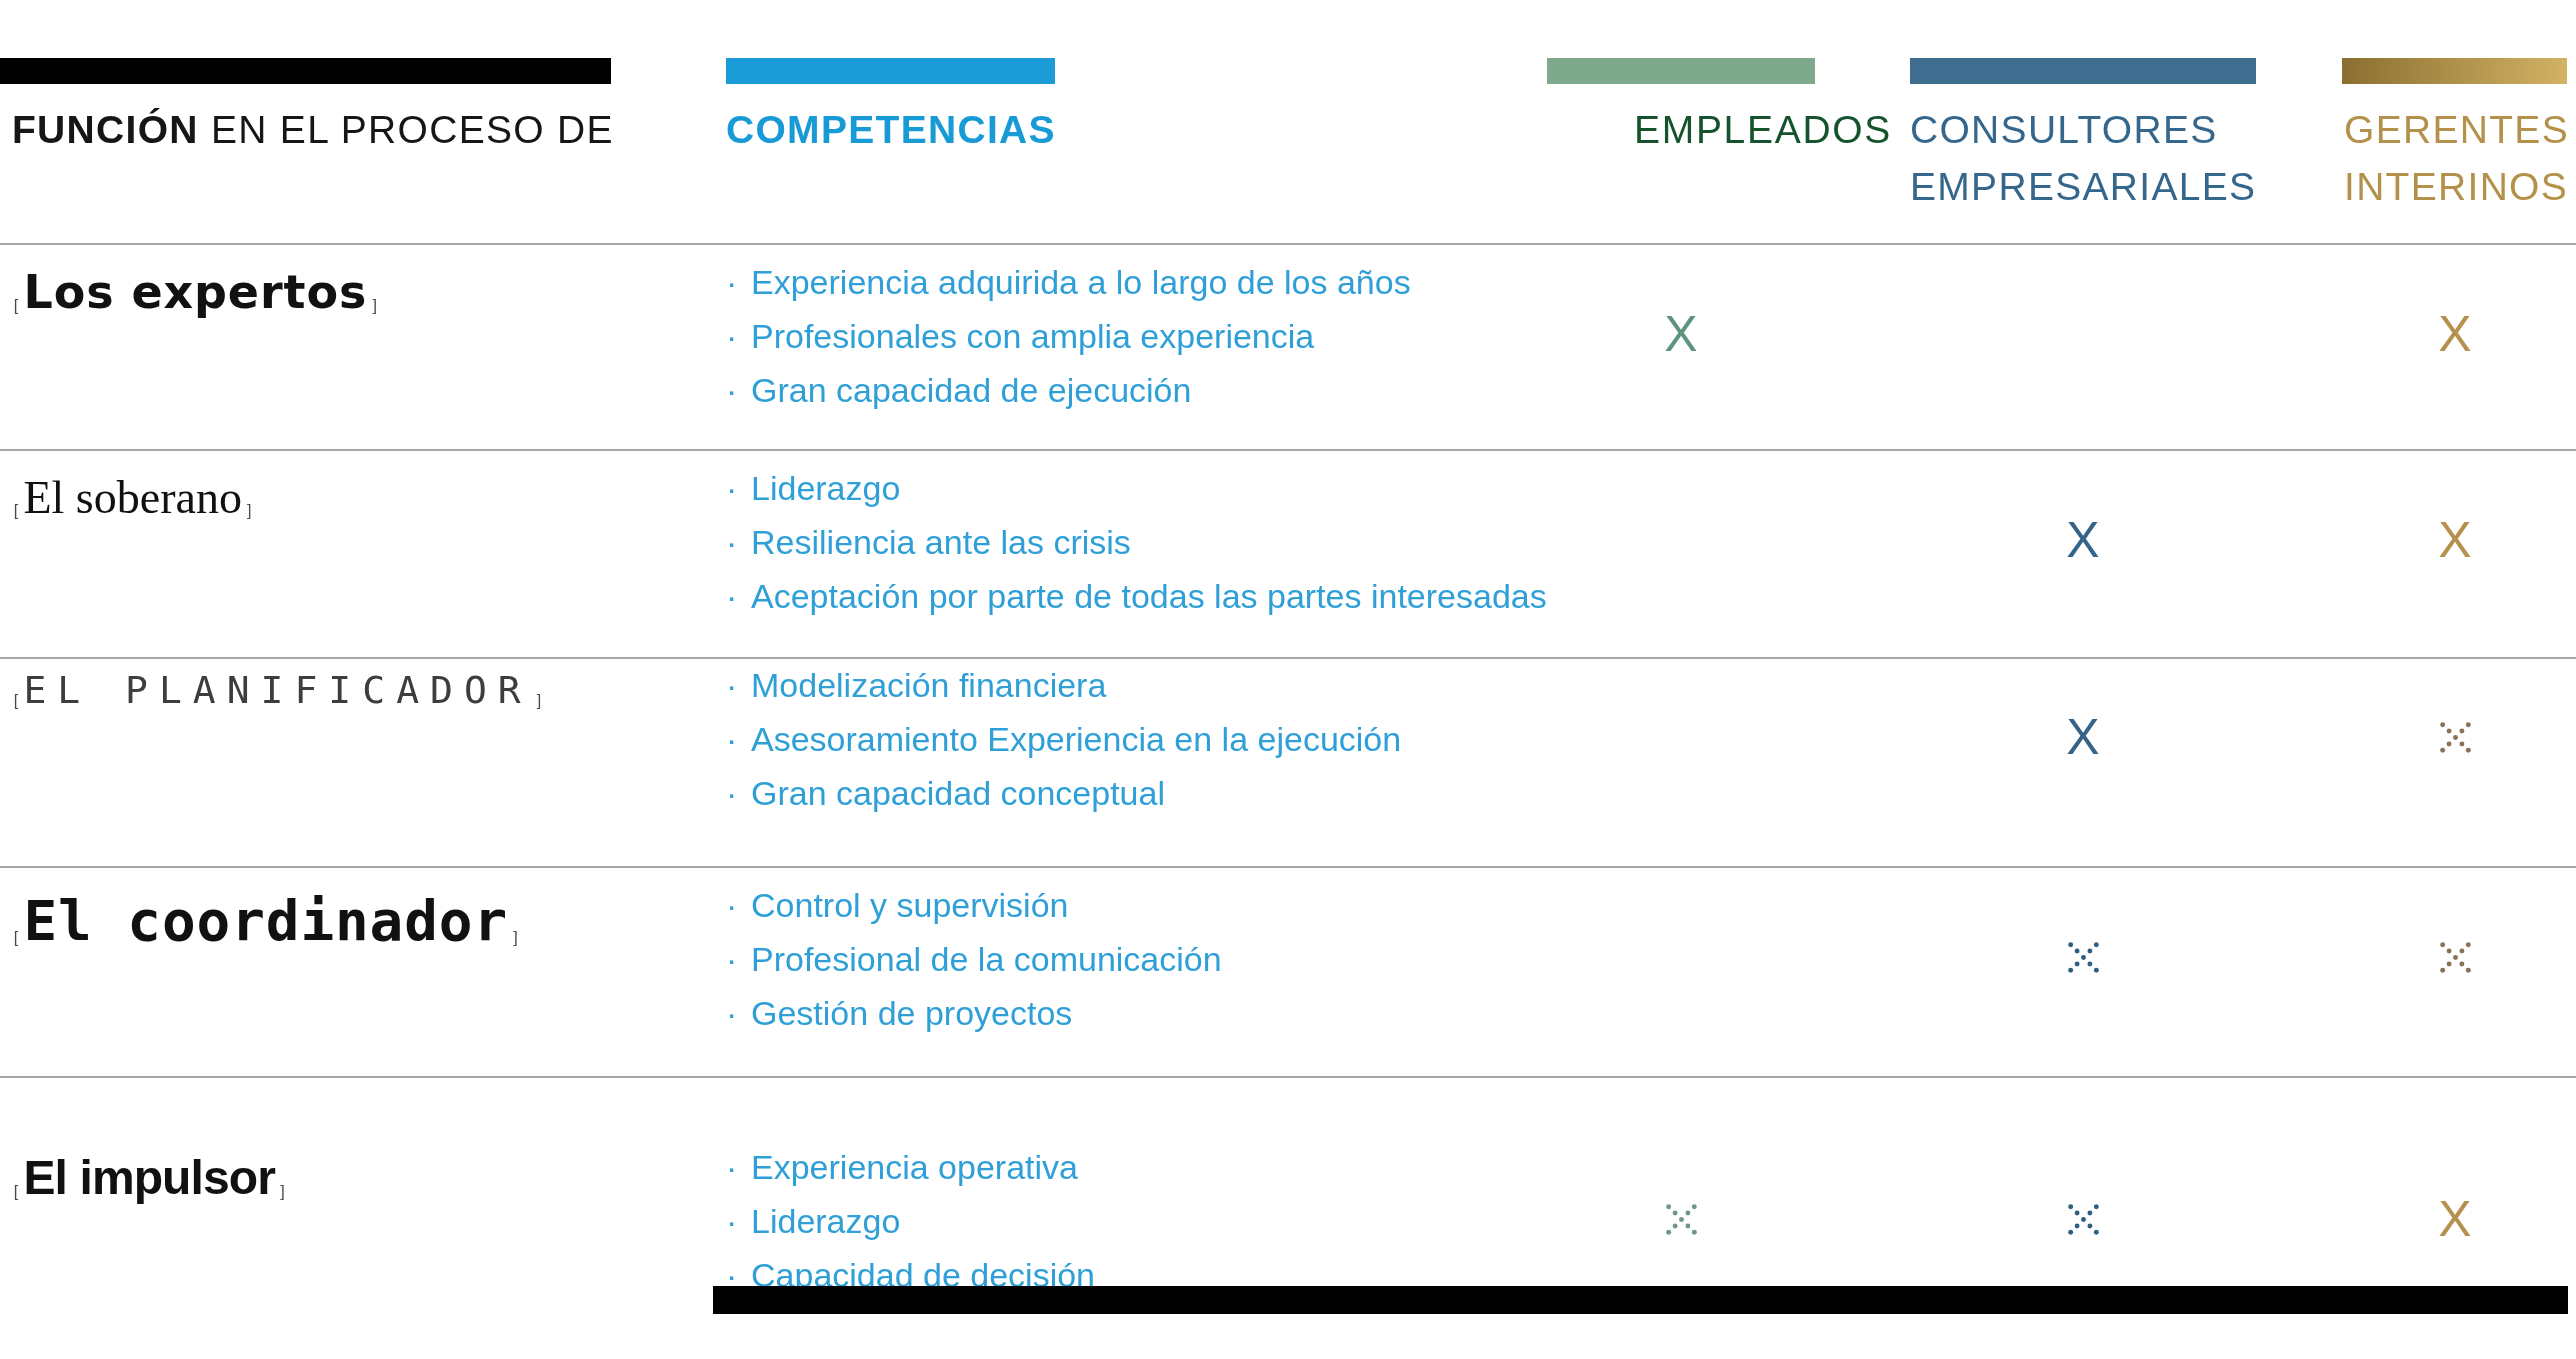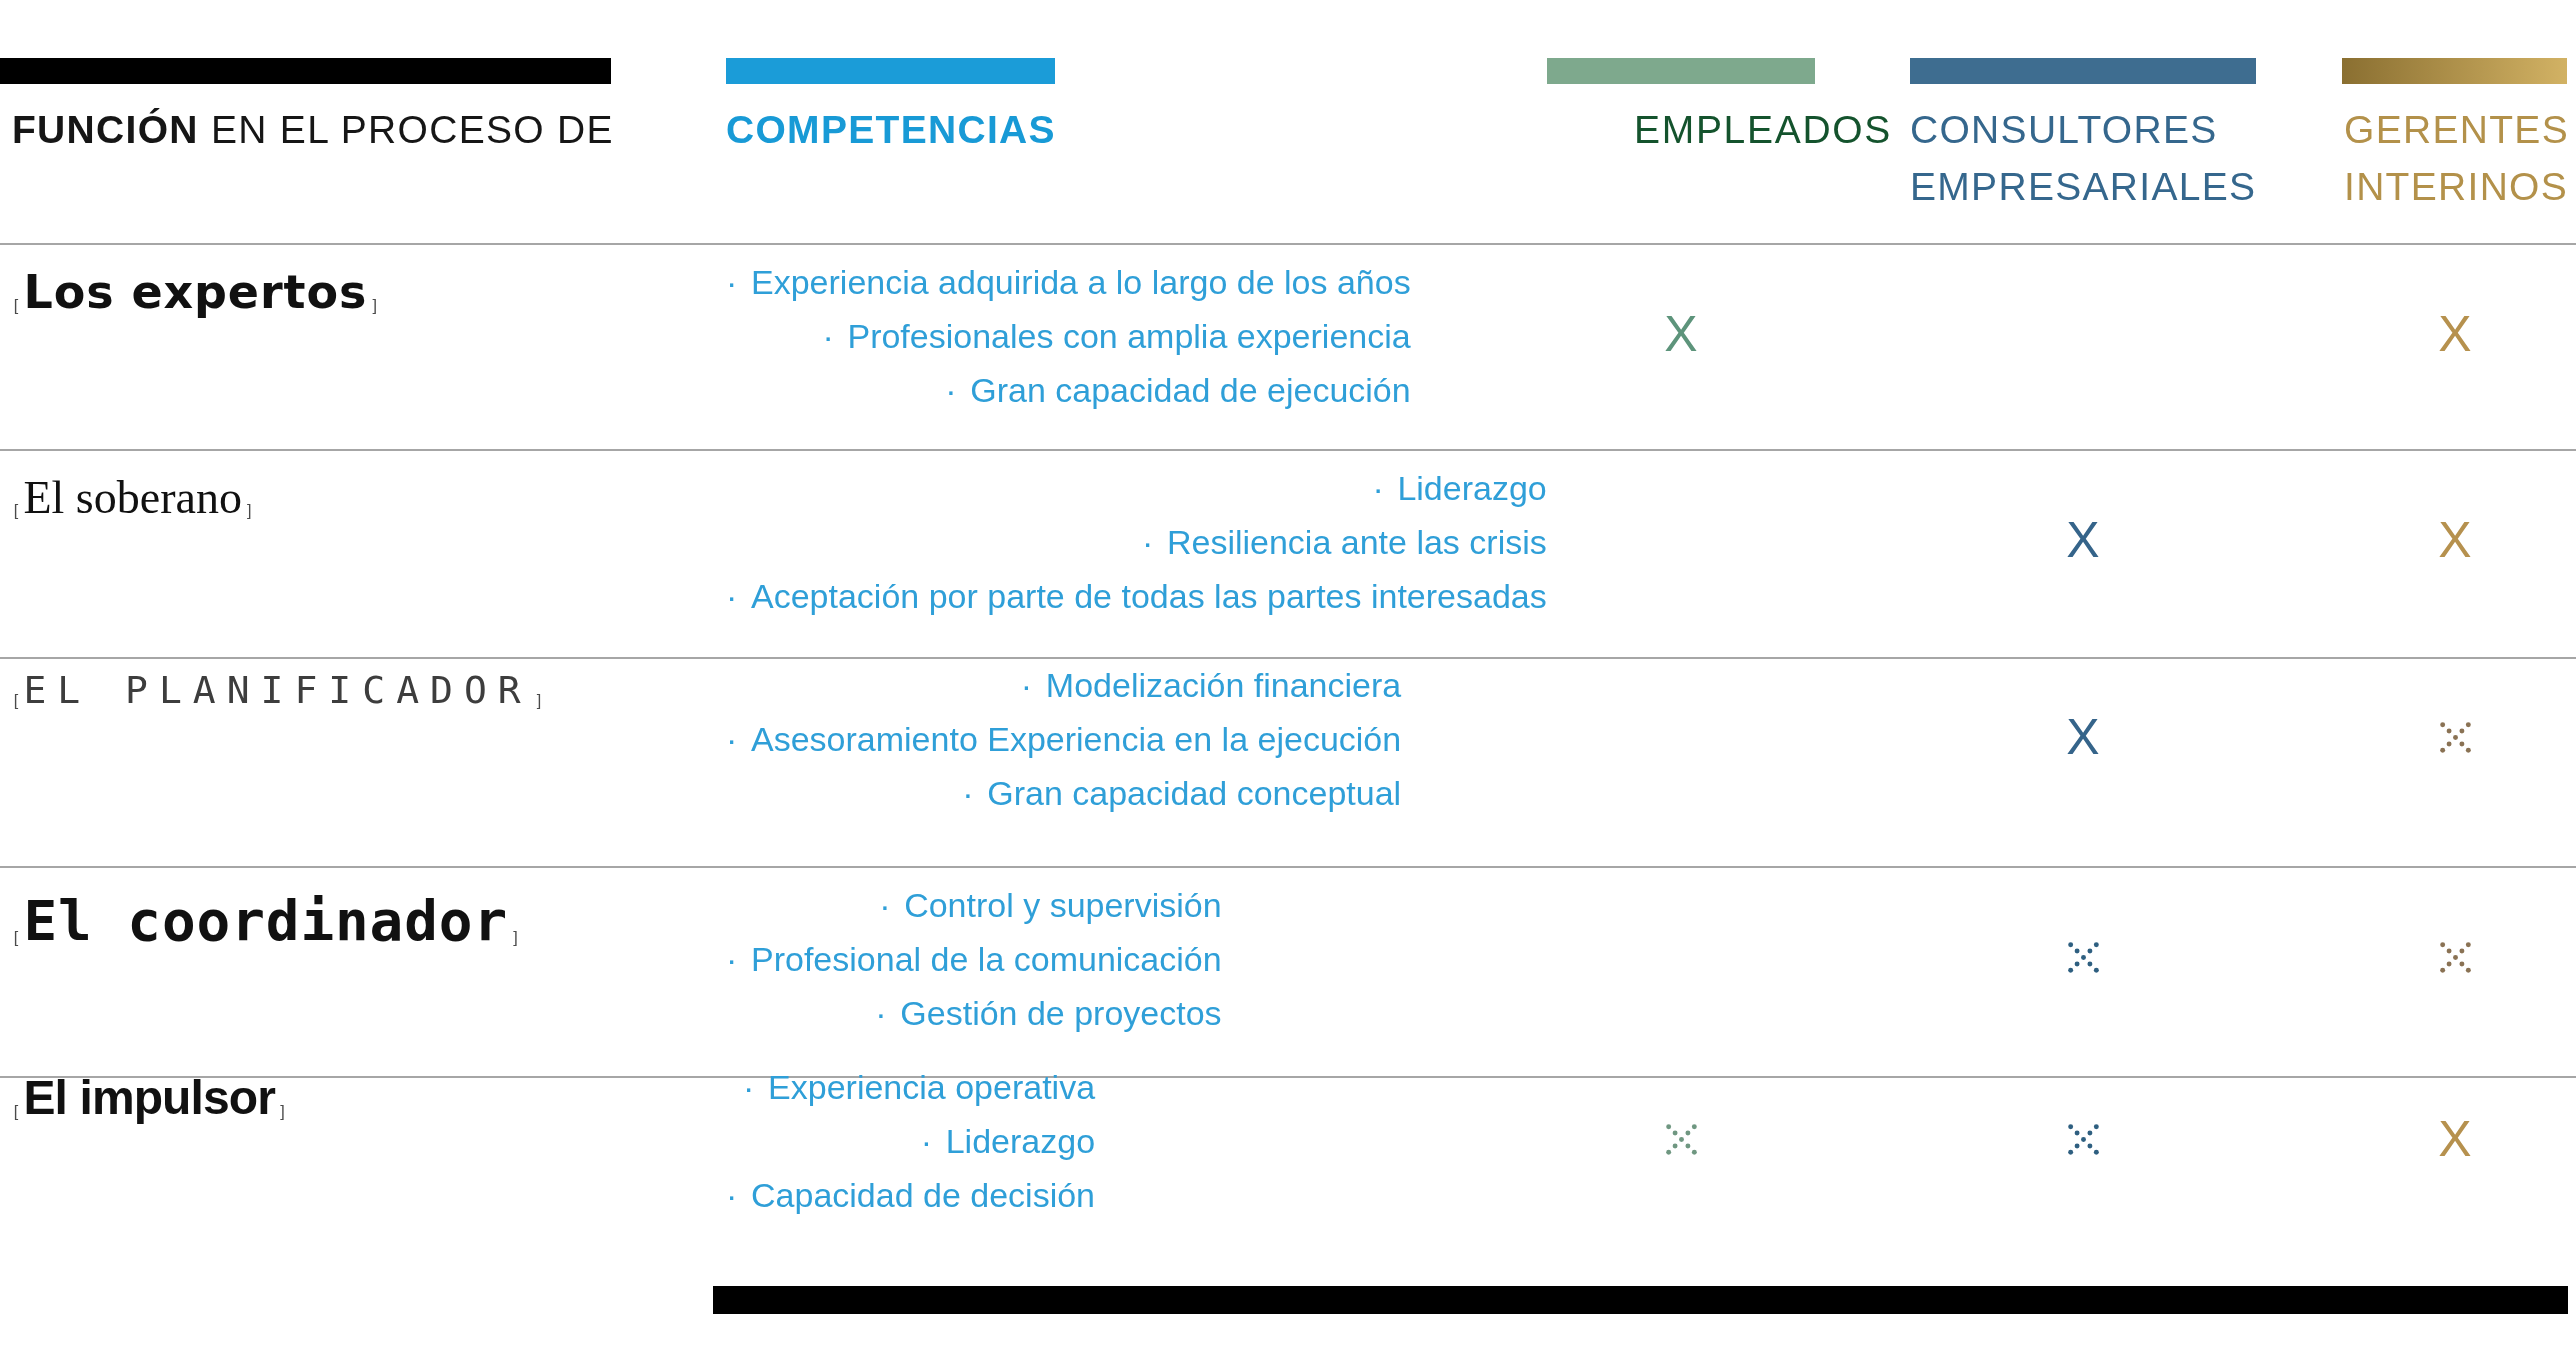--- a/index.html
+++ b/index.html
@@ -33,21 +33,21 @@
   .br{font-family:"Liberation Sans",sans-serif;font-weight:300;color:#4a4a4a;
       font-size:1.18em;vertical-align:-2.6px;margin:0 5.2px;}
   .r1 .role-text{font-family:"DejaVu Sans",sans-serif;font-weight:800;font-size:46px;letter-spacing:0.9px;}
   .r2 .role-text{font-family:"Liberation Serif",serif;font-weight:400;font-size:46px;}
   .r3 .role-text{font-family:"DejaVu Sans Mono",monospace;font-weight:400;font-size:38px;
                  letter-spacing:11px;color:#3d3d3d;}
   .r4 .role-text{font-family:"DejaVu Sans Mono",monospace;font-weight:700;font-size:56px;letter-spacing:0.9px;}
   .r5 .role-text{font-family:"Liberation Sans",sans-serif;font-weight:900;font-size:48px;letter-spacing:-0.9px;}
 
   .bullets{position:absolute;left:726px;top:12px;}
-  .bullet{font-size:34px;line-height:54px;color:#2f9fd8;font-weight:400;text-align:right;}
+  .bullet{font-size:34px;line-height:54px;color:#2f9fd8;font-weight:400;}
   .bullet .dot{margin-right:13.7px;}
 
   
   .mark{position:absolute;top:67px;width:48px;height:48px;
         display:flex;align-items:center;justify-content:center;}
   .mark-emp{left:1657px;} .mark-con{left:2059px;} .mark-ger{left:2431px;}
   .mark .mark-x{display:none;font-size:50px;font-weight:400;line-height:48px;}
   .mark svg{display:none;width:33px;height:33px;}
   .mark.m-solid .mark-x{display:block;}
   .mark.m-dotted svg{display:block;}
@@ -176,21 +176,21 @@
           <circle cx="25" cy="11" r="2.7"></circle>
           <circle cx="18" cy="18" r="2.7"></circle>
           <circle cx="11" cy="25" r="2.7"></circle>
           <circle cx="25" cy="25" r="2.7"></circle>
           <circle cx="4" cy="32" r="2.7"></circle>
           <circle cx="32" cy="32" r="2.7"></circle>
         </svg>
       </div>
   </div>
 
-  <div class="row" style="top:1048px">
+  <div class="row" style="top:1128px">
     <div class="role r5"><span class="br">[</span><span class="role-text">El impulsor</span><span class="br">]</span></div>
     <div class="bullets">
       <div class="bullet"><span class="dot">·</span><span>Experiencia operativa</span></div>
       <div class="bullet"><span class="dot">·</span><span>Liderazgo</span></div>
       <div class="bullet"><span class="dot">·</span><span>Capacidad de decisión</span></div>
     </div>
     <div class="mark mark-emp c-emp m-dotted">
         <svg viewBox="0 0 36 36">
           <circle cx="4" cy="4" r="2.7"></circle>
           <circle cx="32" cy="4" r="2.7"></circle>

